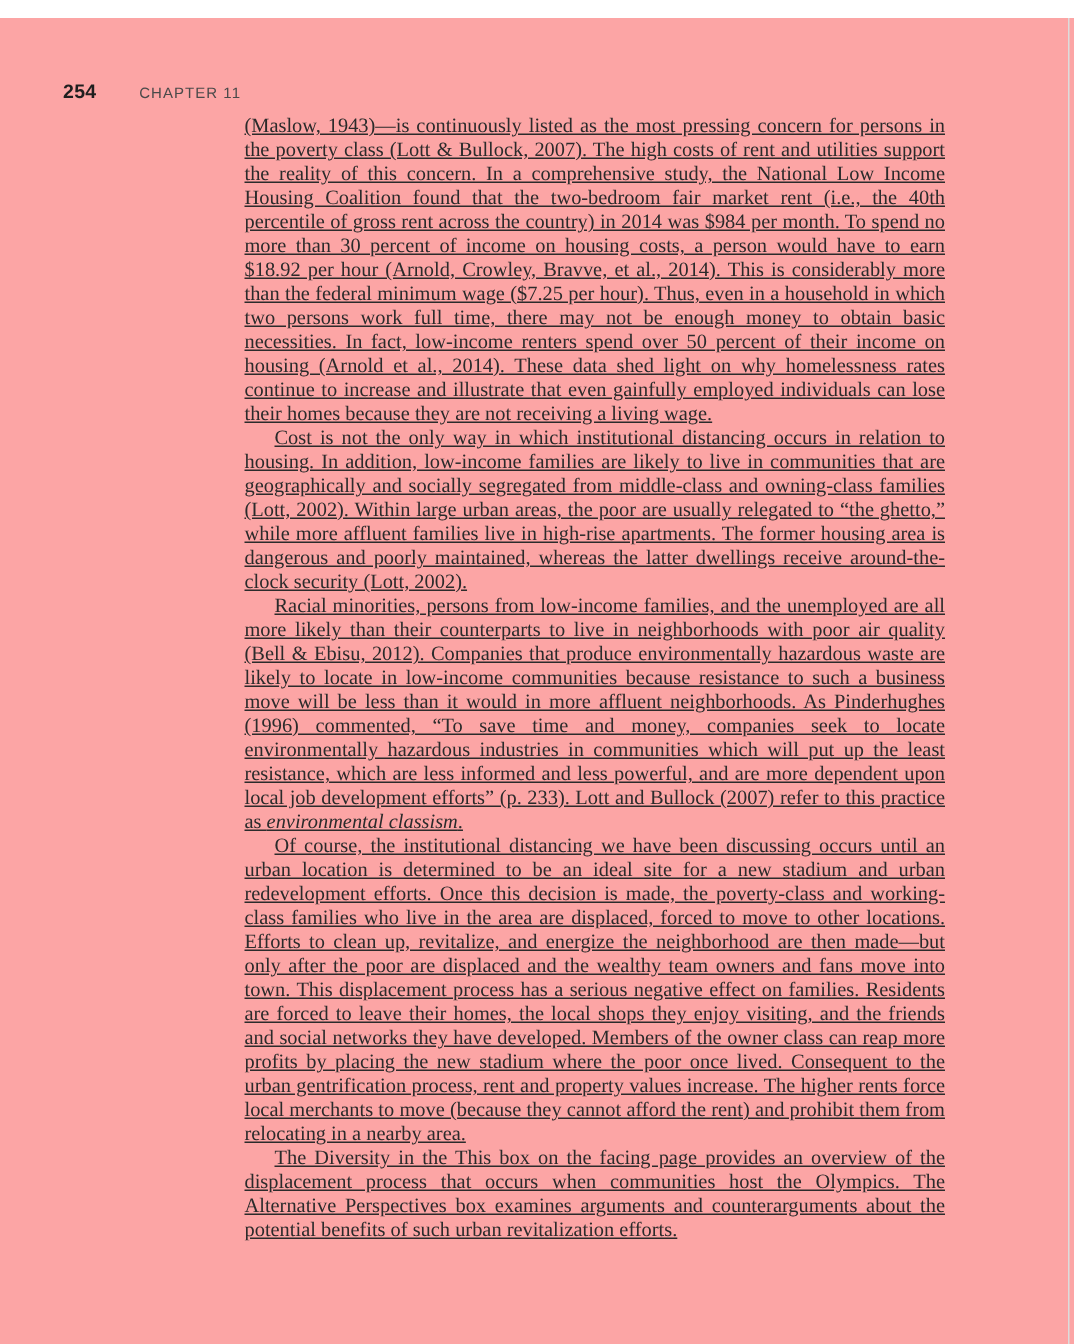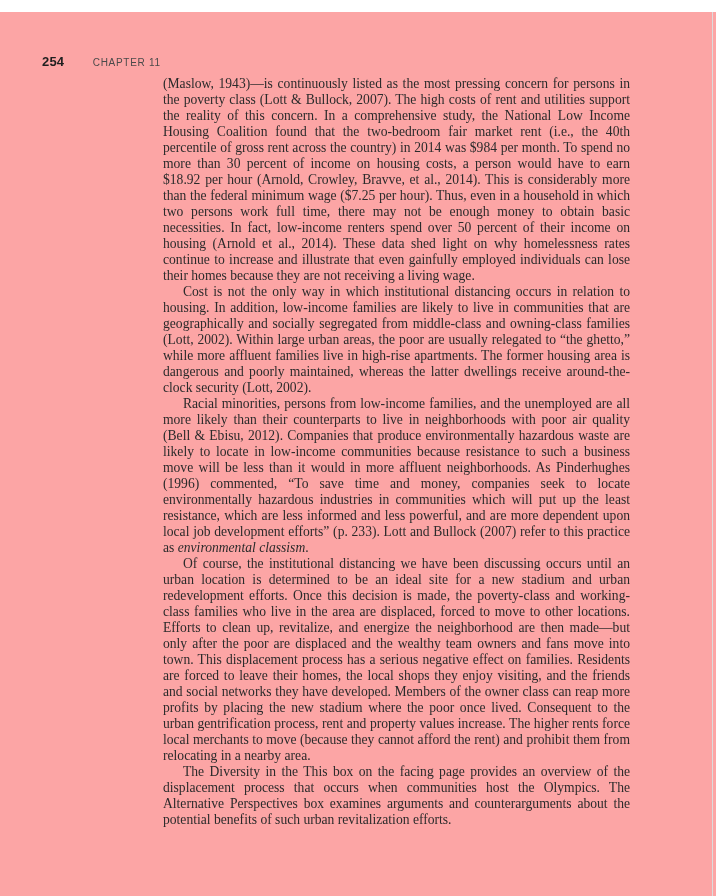--- a/index.html
+++ b/index.html
@@ -42,20 +42,21 @@
     width: 467px;
     color: #2b2b2b;
     font-size: 13.6px;
     line-height: 16px;
     text-align: justify;
   }
   .para {
     margin: 0;
     padding: 0;
     text-indent: 20px;
+    text-decoration: underline;
   }
   .para.first {
     text-indent: 0;
   }
   .para .key-term {
     font-style: italic;
   }
   .scan-edge {
     position: absolute;
     top: 0;

